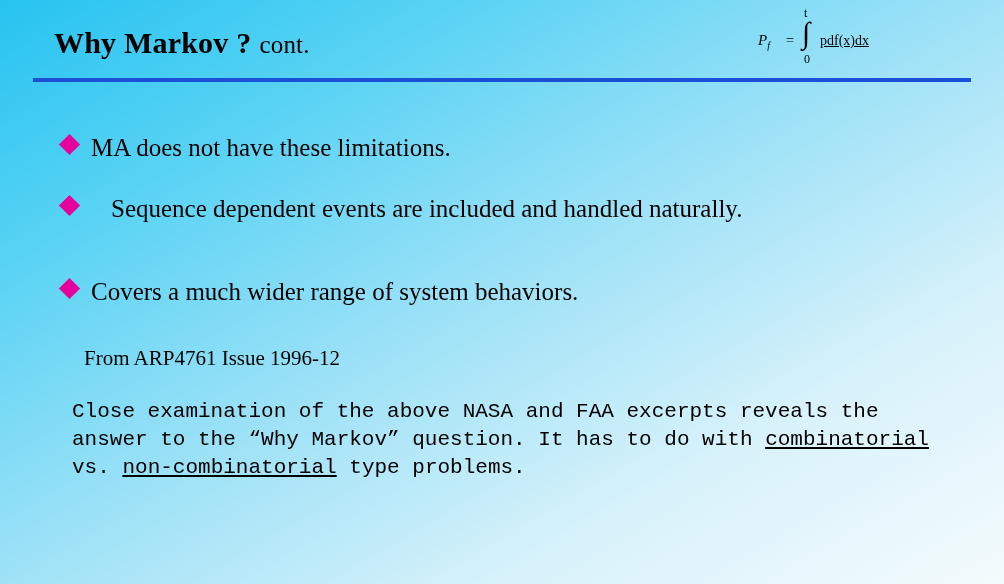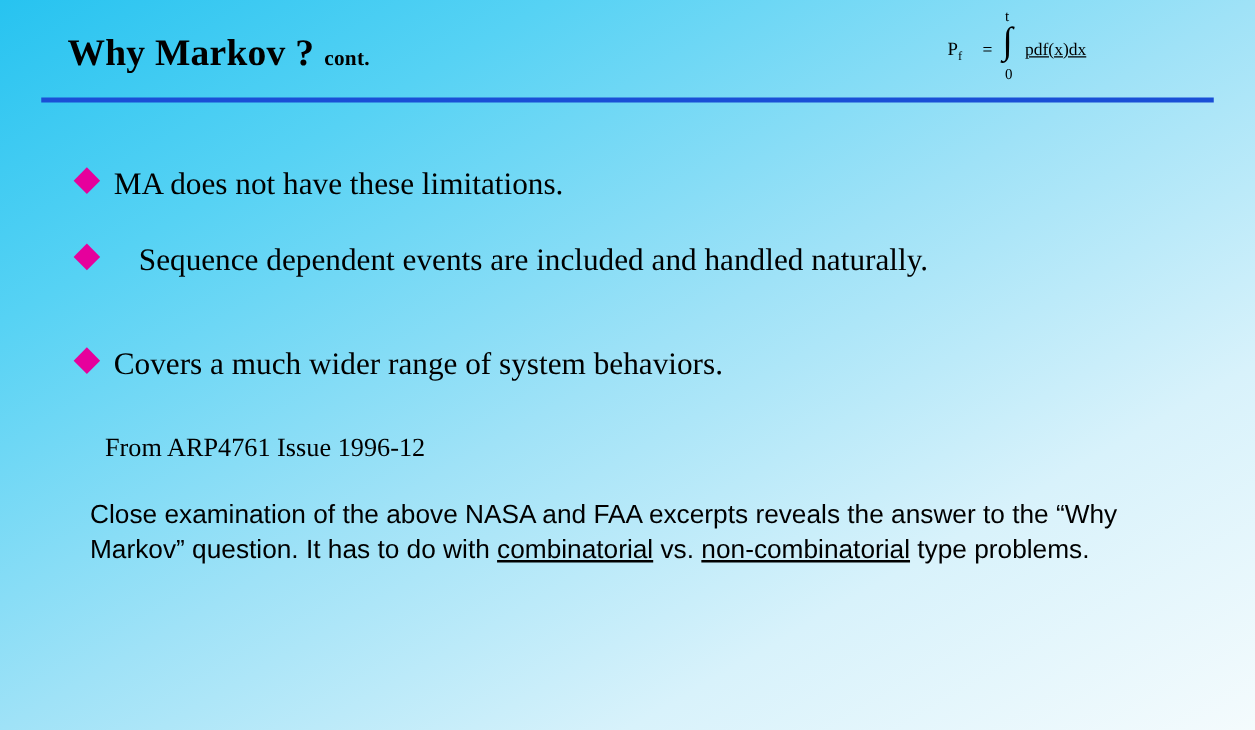--- a/index.html
+++ b/index.html
@@ -33,39 +33,40 @@
     left: 54px;
     top: 26px;
     font-family: "Liberation Serif", serif;
     font-size: 30px;
     font-weight: bold;
     color: #000000;
     white-space: nowrap;
     letter-spacing: 0.2px;
   }
   .title .cont {
-    font-size: 17px;
-    font-weight: bold;
+    font-size: 25px;
+    font-weight: normal;
     padding-left: 8px;
   }
   .formula {
     position: absolute;
     right: 46px;
     top: 8px;
     width: 200px;
     height: 62px;
     color: #000;
     font-family: "Liberation Serif", serif;
     font-size: 14px;
   }
   .formula .pf {
     position: absolute;
     left: 0px;
     top: 24px;
     font-size: 15px;
+    font-style: italic;
   }
   .formula .pf sub {
     font-size: 10px;
   }
   .formula .eq {
     position: absolute;
     left: 28px;
     top: 25px;
     font-size: 14px;
   }
@@ -142,21 +143,21 @@
     top: 236px;
     font-family: "Liberation Serif", serif;
     font-size: 21px;
     color: #000;
   }
   .para {
     position: absolute;
     left: 72px;
     top: 288px;
     width: 880px;
-    font-family: Liberation Sans, sans-serif;
+    font-family: Liberation Mono, monospace;
     font-size: 21px;
     line-height: 28px;
     color: #000;
   }
   .u { text-decoration: underline; }
 </style>
 </head>
 <body>
 
 <div class="slide">

